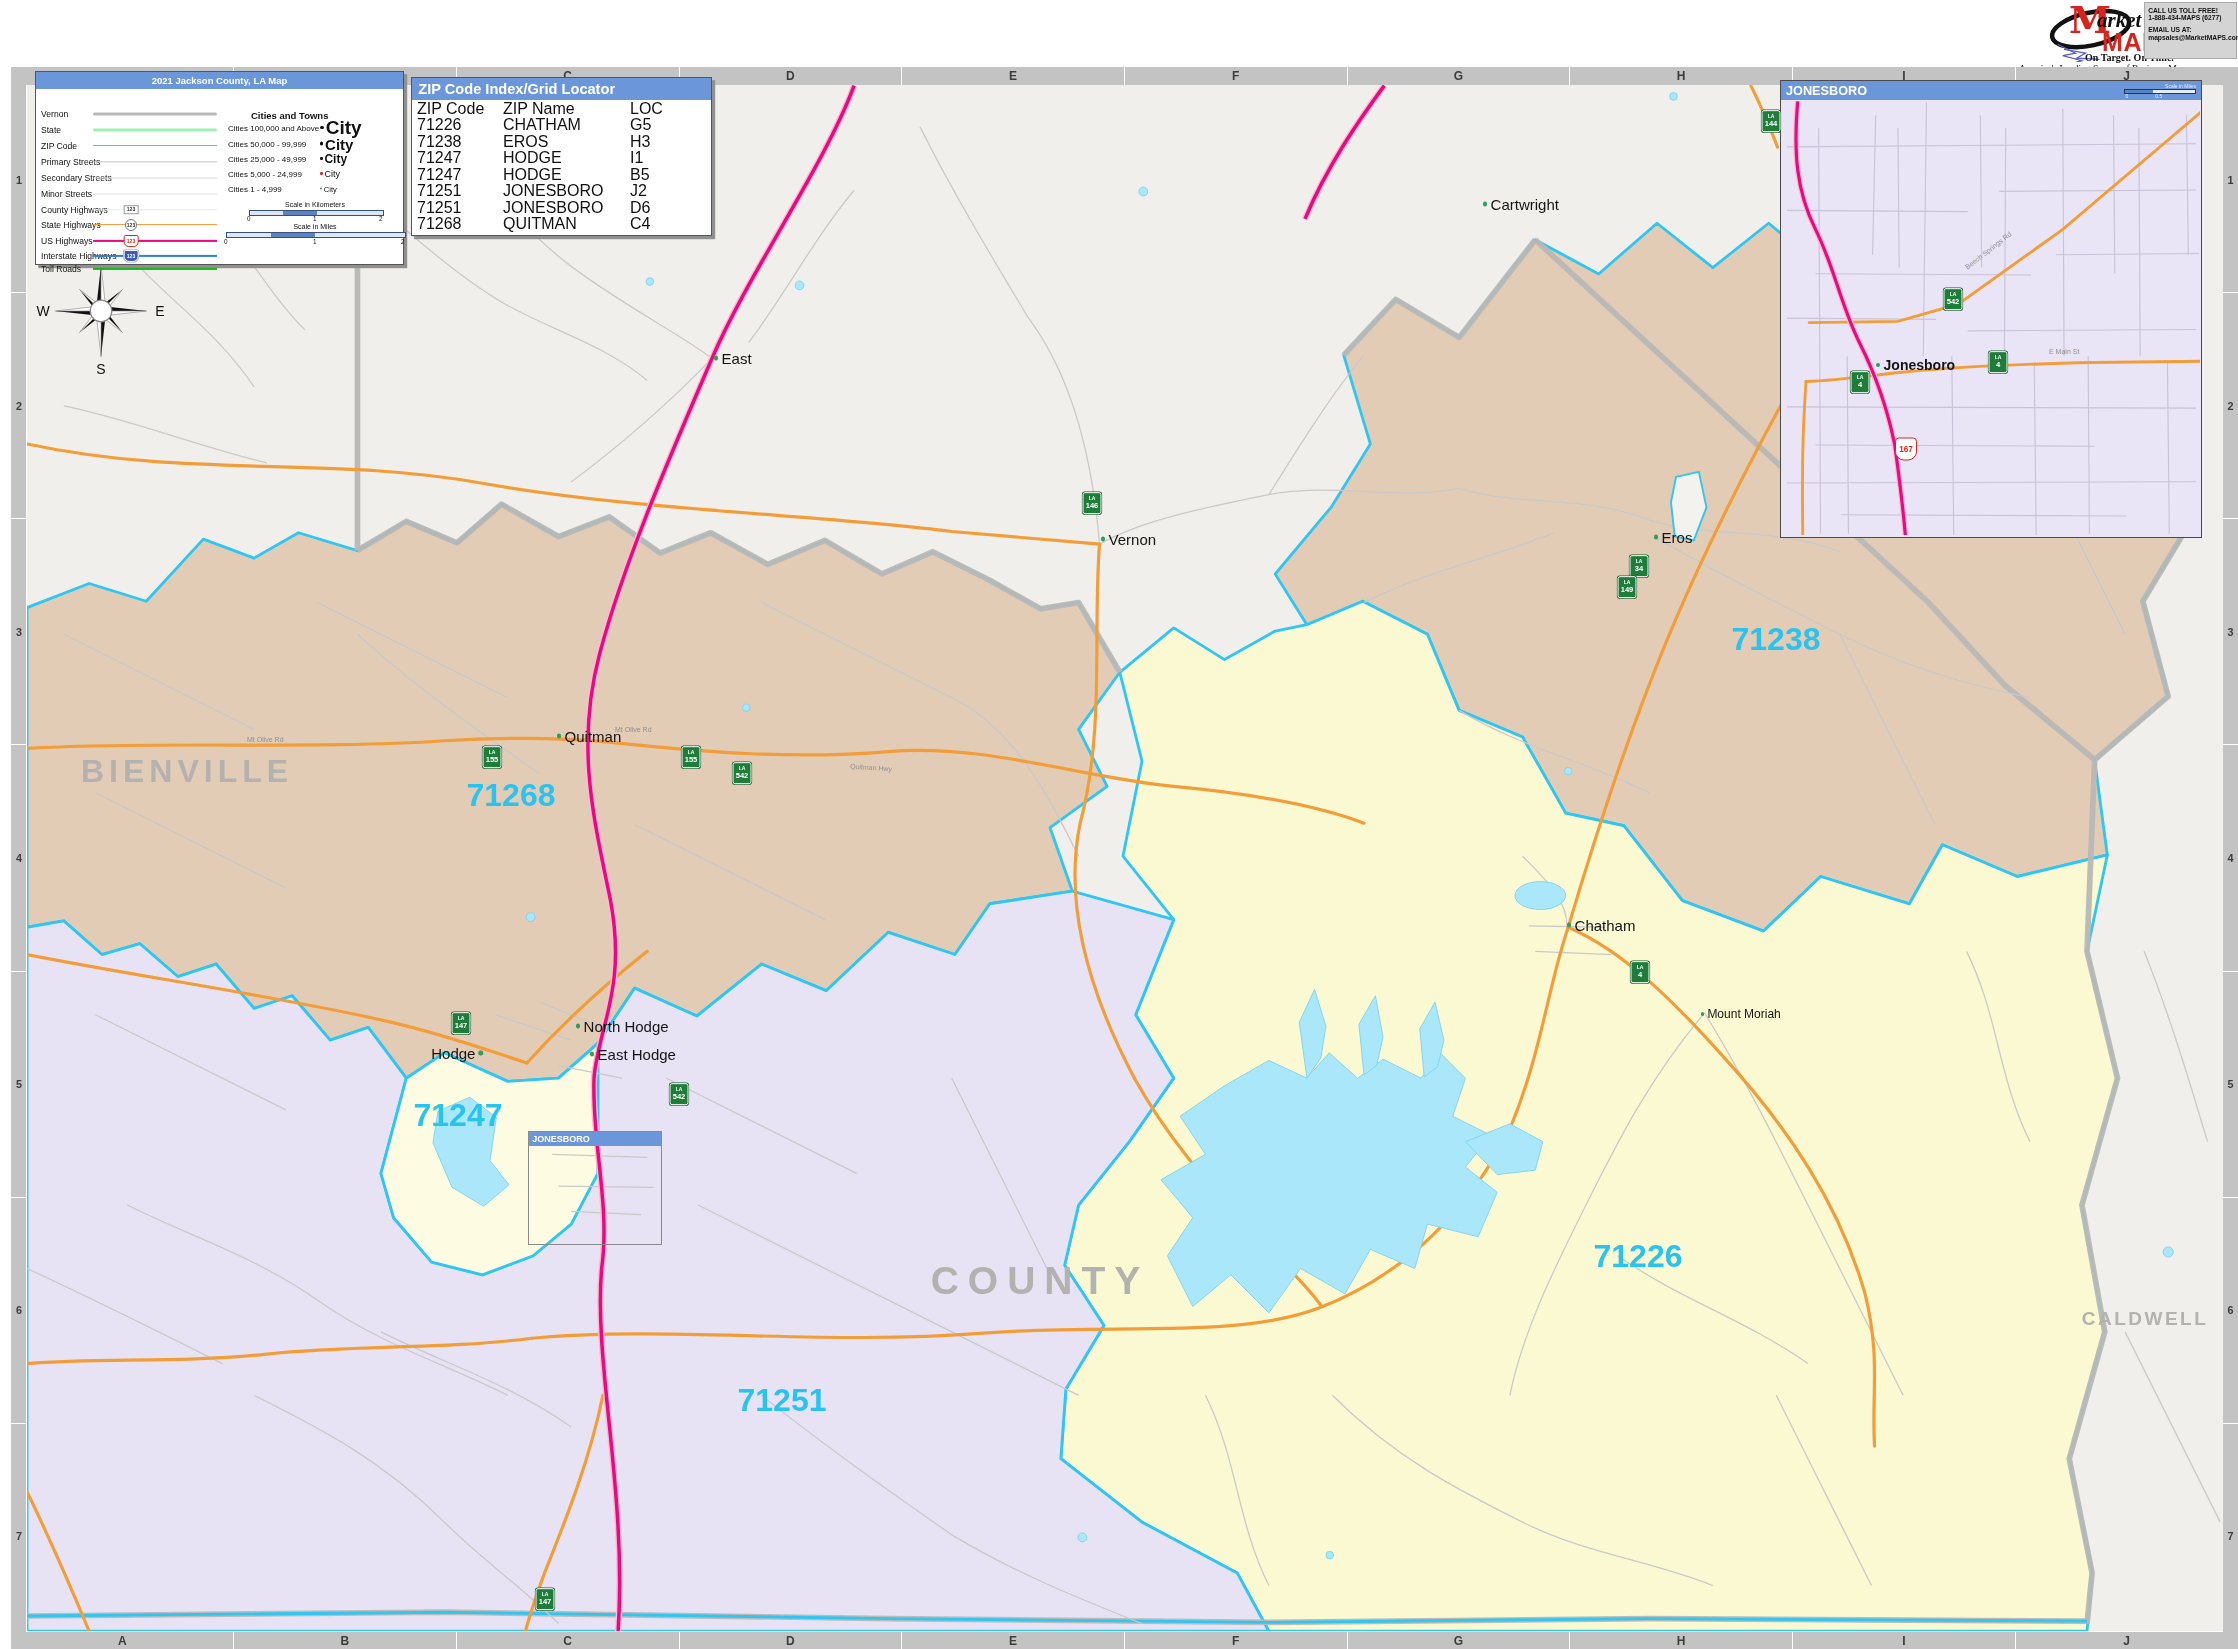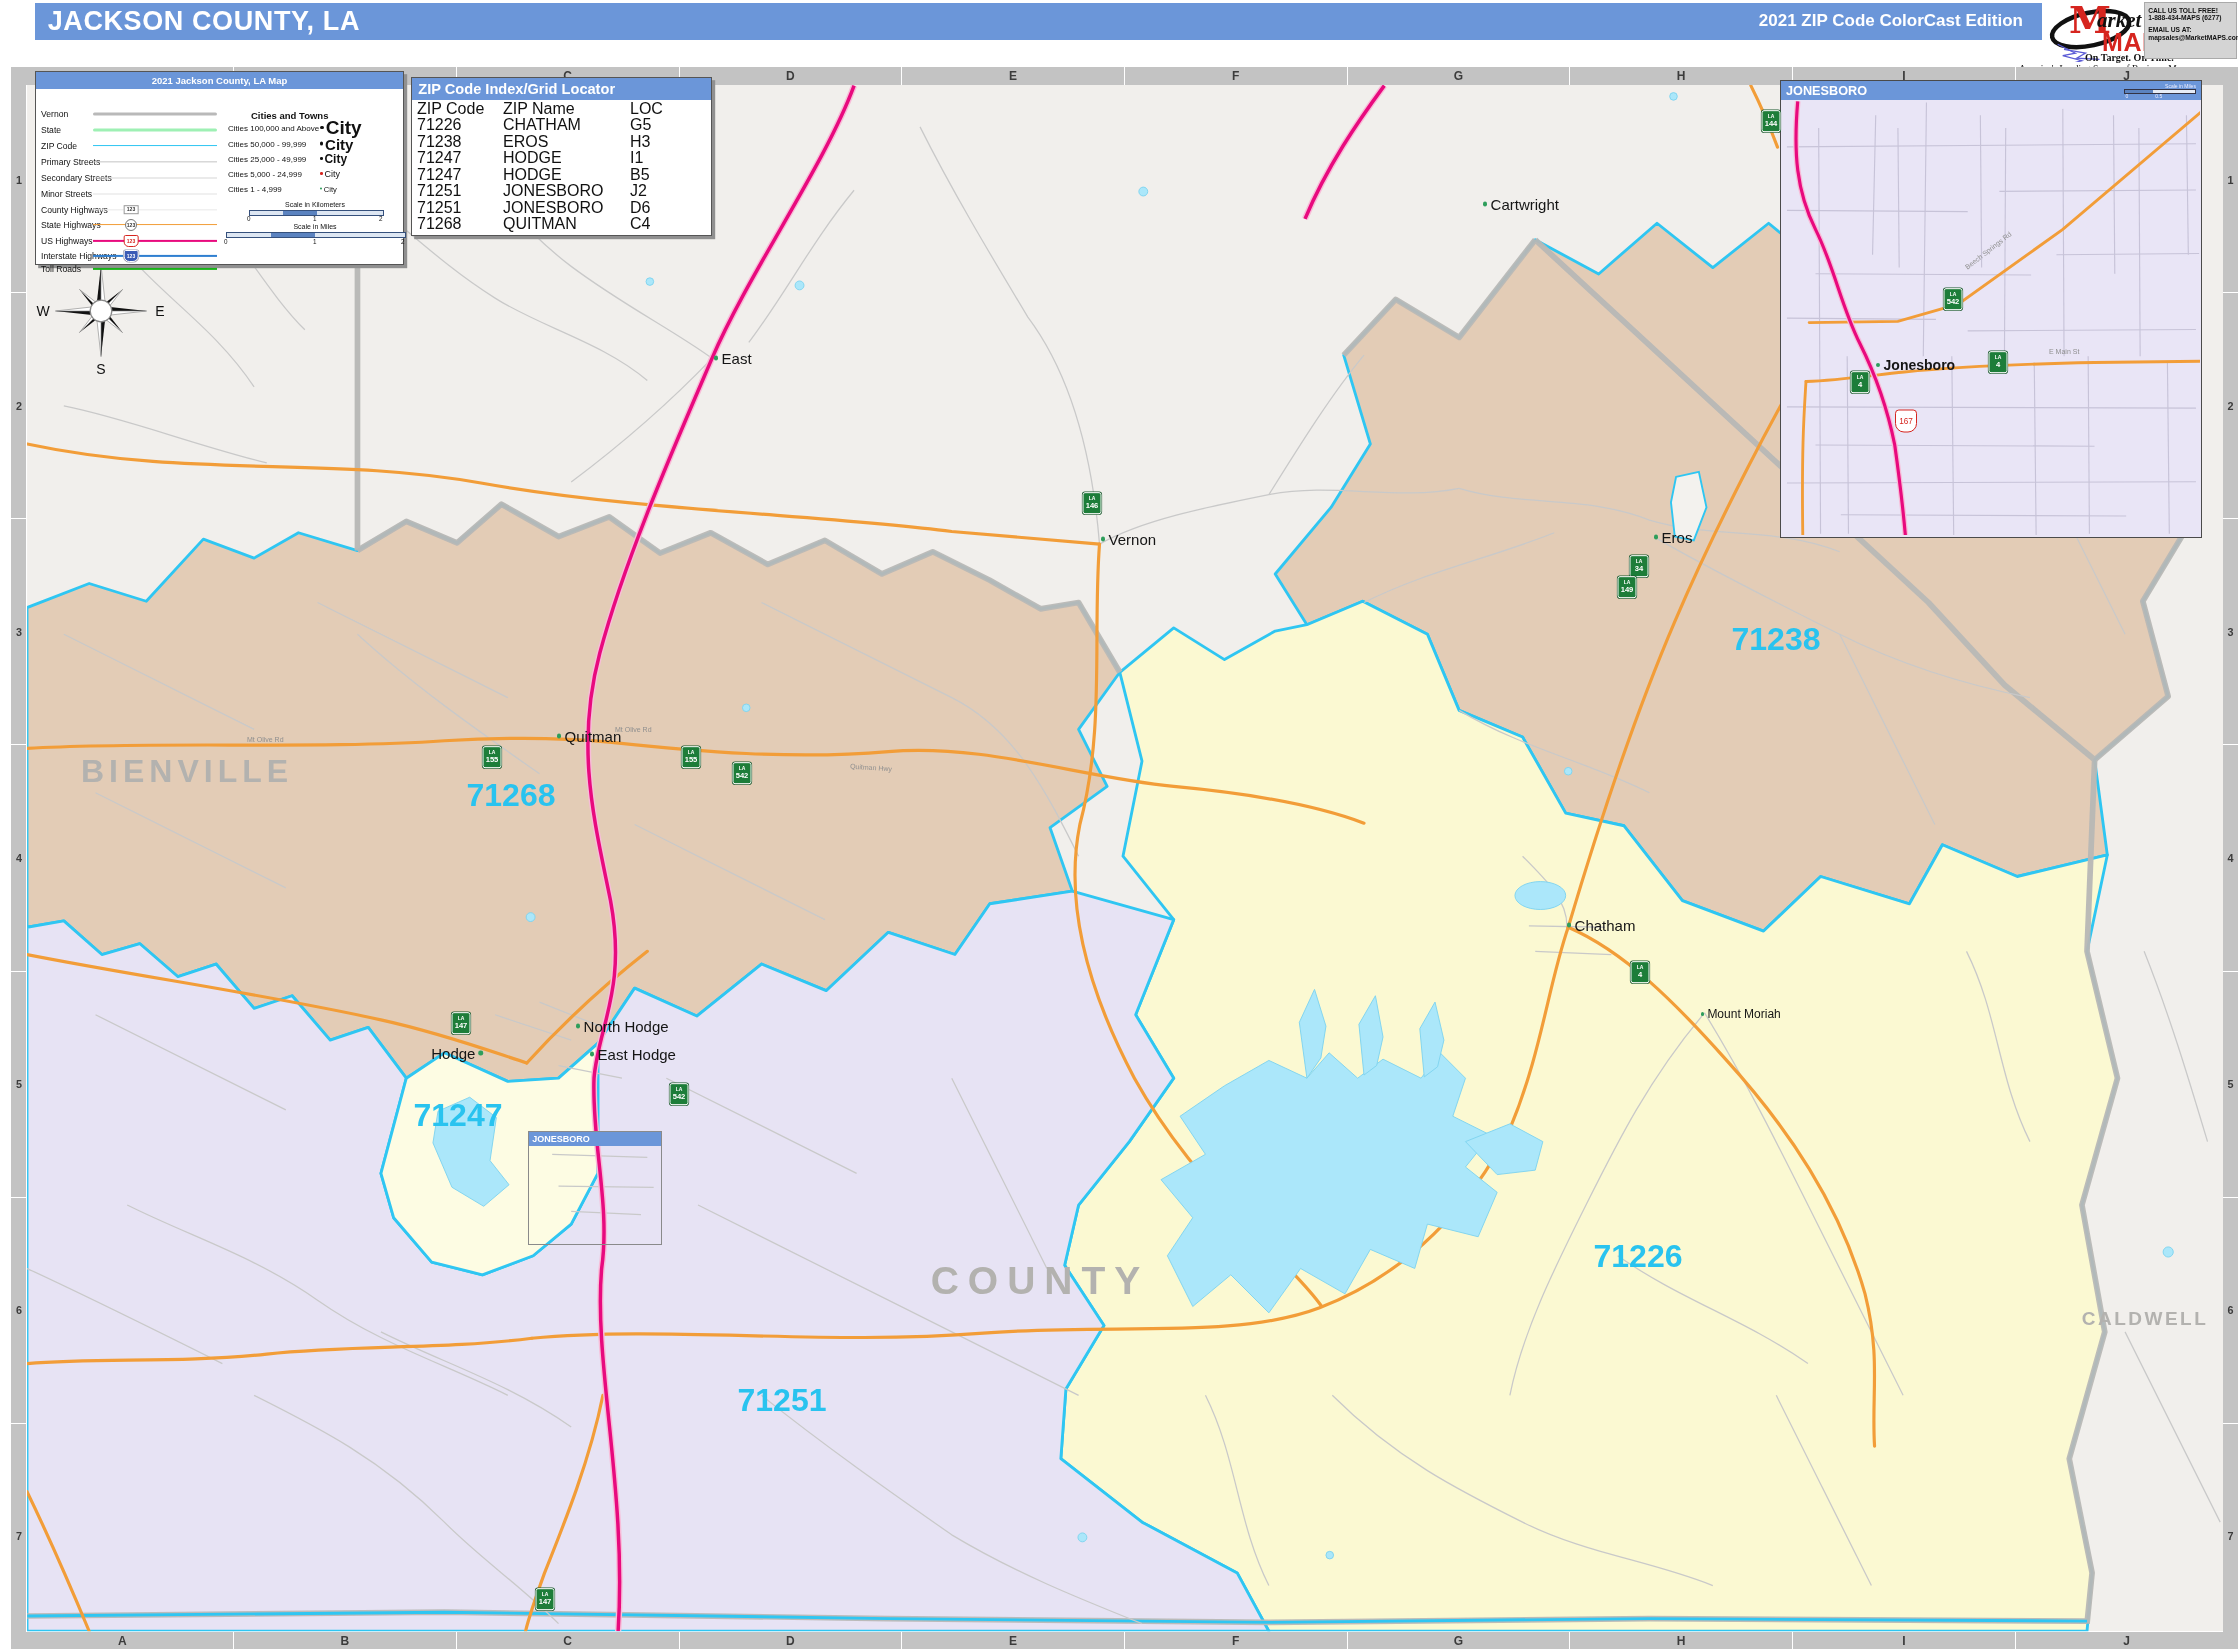--- a/index.html
+++ b/index.html
@@ -34,21 +34,21 @@
   .zip-lbl{color:#29c3ef;font-weight:bold;font-size:32px;}
   .city{display:flex;align-items:center;gap:3.2px;z-index:6;position:absolute;transform:translate(0,-50%);}
   .city-dot{width:4.4px;height:4.4px;border-radius:50%;background:#2e9e5b;flex:none;}
   .city-txt{color:#151515;font-size:15px;}
   .road-lbl{position:absolute;color:#8f8f8f;font-size:7px;z-index:6;white-space:nowrap;}
 
   
   .shield{position:absolute;transform:translate(-50%,-50%);width:17px;height:19.7px;background:#1d7d39;border:1px solid #fff;border-radius:2.5px;display:flex;flex-direction:column;align-items:center;justify-content:center;z-index:6;box-shadow:0 0 0 0.6px #145427;}
   .shield .la{color:#fff;font-size:5px;line-height:5.7px;font-weight:bold;}
   .shield .num{color:#fff;font-size:7.6px;line-height:8.2px;font-weight:bold;}
-  .us-shield{position:absolute;transform:translate(-50%,-50%);width:20px;height:21px;background:#fff;border:1.6px solid #d6251f;border-radius:3.8px 3.8px 9px 9px;display:flex;align-items:center;justify-content:center;color:#d6251f;font-weight:normal;font-size:8.2px;z-index:6;}
+  .us-shield{position:absolute;transform:translate(-50%,-50%);width:20px;height:21px;background:#fff;border:1.6px solid #d6251f;border-radius:3.8px 3.8px 9px 9px;display:flex;align-items:center;justify-content:center;color:#d6251f;font-weight:bold;font-size:8.2px;z-index:6;margin-top:28px;}
 
   
   .panel{position:absolute;background:#fff;border:1.3px solid #555;box-shadow:3.2px 3.2px 0 #909090;z-index:7;}
   .panel-title{background:#6b96d9;color:#fff;font-weight:bold;display:flex;align-items:center;}
 
   
   #legend{left:35px;top:71px;width:367px;height:192px;}
   #legend .panel-title{height:16.5px;font-size:9.5px;justify-content:center;}
   .leg-label{position:absolute;left:5px;font-size:8.6px;color:#111;transform:translateY(-50%);}
   .leg-line{position:absolute;left:57px;width:124px;transform:translateY(-50%);}
@@ -87,24 +87,20 @@
 
   
   #extent{position:absolute;left:528px;top:1131px;width:134px;height:114px;border:1.3px solid #8a8a8a;z-index:5;box-sizing:border-box;}
   #extent .ex-hd{height:14px;background:#6b96d9;color:#fff;font-weight:bold;font-size:9px;display:flex;align-items:center;padding-left:3.2px;}
 </style>
 </head>
 <body>
 
 <div id="stage">
 
-  <div class="hdr-bar">
-    <div class="hdr-title">JACKSON COUNTY, LA</div>
-    <div class="hdr-edition">2021 ZIP Code ColorCast Edition</div>
-  </div>
 
   <div class="logo-wrap">
     <svg class="logo-ring" width="95" height="57" viewBox="0 0 150 90">
       <ellipse cx="72" cy="38" rx="62" ry="26" fill="none" stroke="#111" stroke-width="7" transform="rotate(-12 72 38)"></ellipse>
       <path d="M20,62 l28,14 l-20,4 l30,8 l-18,5 l26,4" stroke="#5b5bd6" stroke-width="2" fill="none"></path>
       <path d="M30,70 l34,6 l-14,8 l36,2" stroke="#5b5bd6" stroke-width="2" fill="none"></path>
     </svg>
     <span class="logo-m">M</span>
     <span class="logo-arket">arket</span>
     <span class="logo-maps">MAPS</span>

